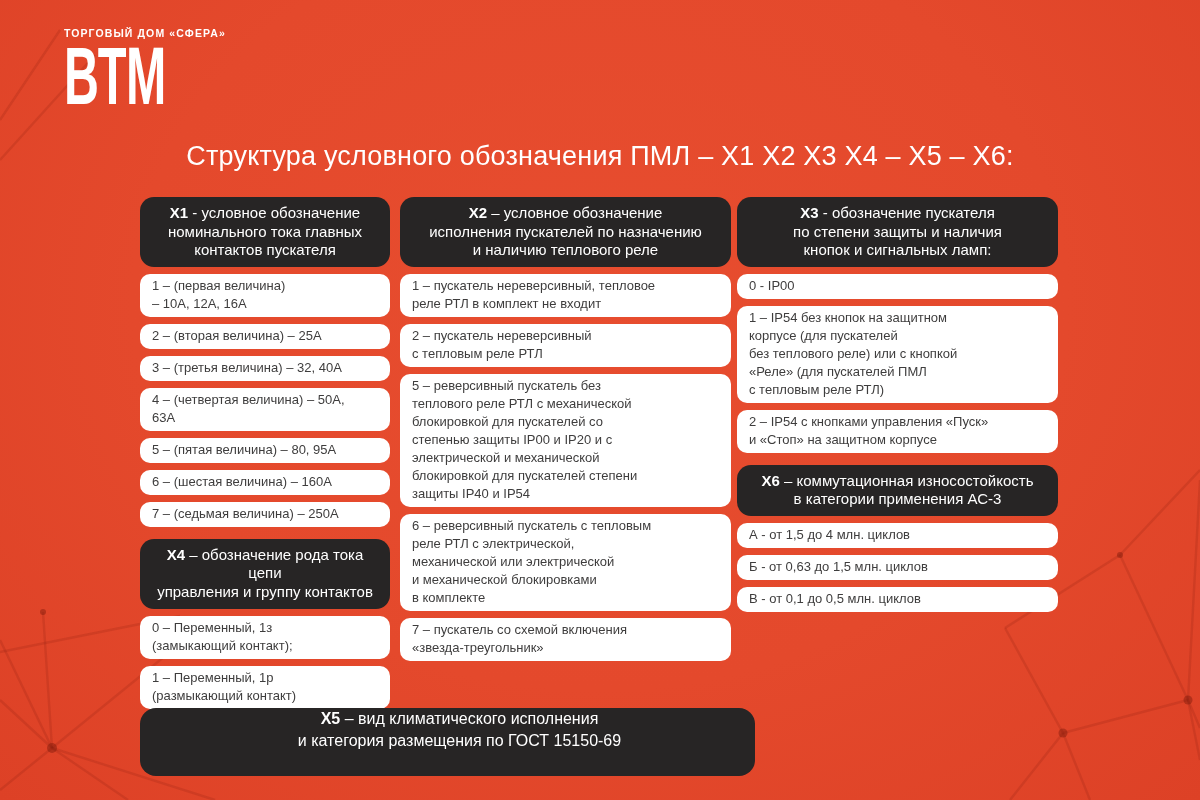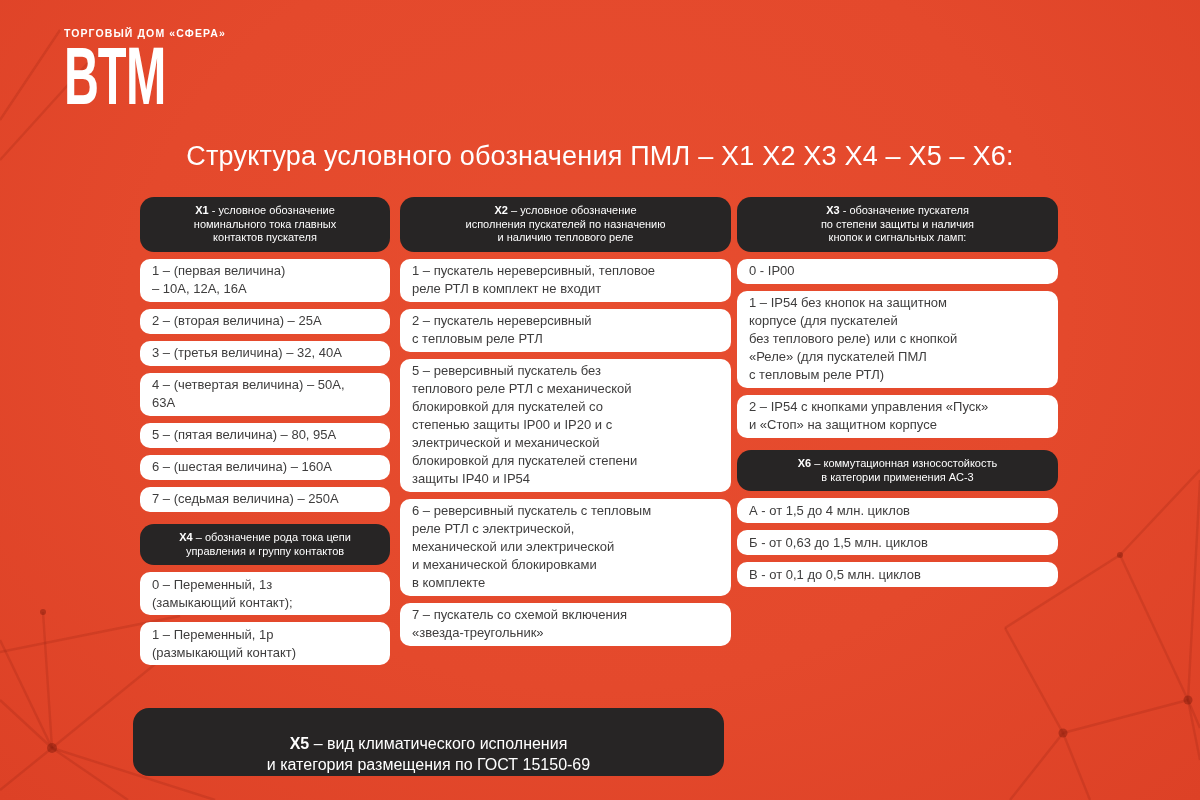--- a/index.html
+++ b/index.html
@@ -19,31 +19,31 @@
   .logo-letter{display:inline-block;clip-path:polygon(0 0,100% 0,100% 88%,0 100%);}
   
   .title{position:absolute;left:0;top:141px;width:1200px;text-align:center;
     color:#fff;font-size:27px;font-weight:normal;letter-spacing:0.2px;}
   
   .col{position:absolute;top:197px;display:flex;flex-direction:column;gap:7px;}
   .col-x1{left:140px;width:250px;}
   .col-x2{left:400px;width:331px;}
   .col-x3{left:737px;width:321px;}
   .hdr{background:#272525;color:#fff;border-radius:14px;padding:7px 10px;
-    text-align:center;font-size:11px;line-height:1.24;white-space:pre-line;}
+    text-align:center;font-size:15px;line-height:1.24;white-space:pre-line;}
   .hdr b{font-weight:bold;}
   .itm{background:#fff;color:#3e3d3d;border-radius:10px;padding:3.5px 12px;
     font-size:13px;line-height:18px;white-space:pre-line;
     display:flex;flex-direction:column;justify-content:center;min-height:18px;}
   .sub-gap{margin-top:5px;}
   
-  .x5{position:absolute;left:133px;top:708px;width:591px;height:68px;
+  .x5{position:absolute;left:140px;top:708px;width:591px;height:68px;
     background:#272525;color:#fff;border-radius:16px;
-    display:flex;align-items:flex-end;justify-content:center;text-align:center;
-    font-size:16px;line-height:1.35;white-space:pre-line;}
+    display:flex;align-items:flex-start;justify-content:center;text-align:center;
+    font-size:16px;line-height:1.35;white-space:pre-line;padding-left:24px;}
 </style>
 </head>
 <body>
 
 <div class="canvas">
 
   <svg class="bg-net" width="1200" height="800" viewBox="0 0 1200 800">
     <g stroke="#8a1f0e" stroke-width="2.4" stroke-opacity="0.20" fill="none">
       <path d="M52 748 L0 640"></path>
         <path d="M52 748 L43 612"></path>

